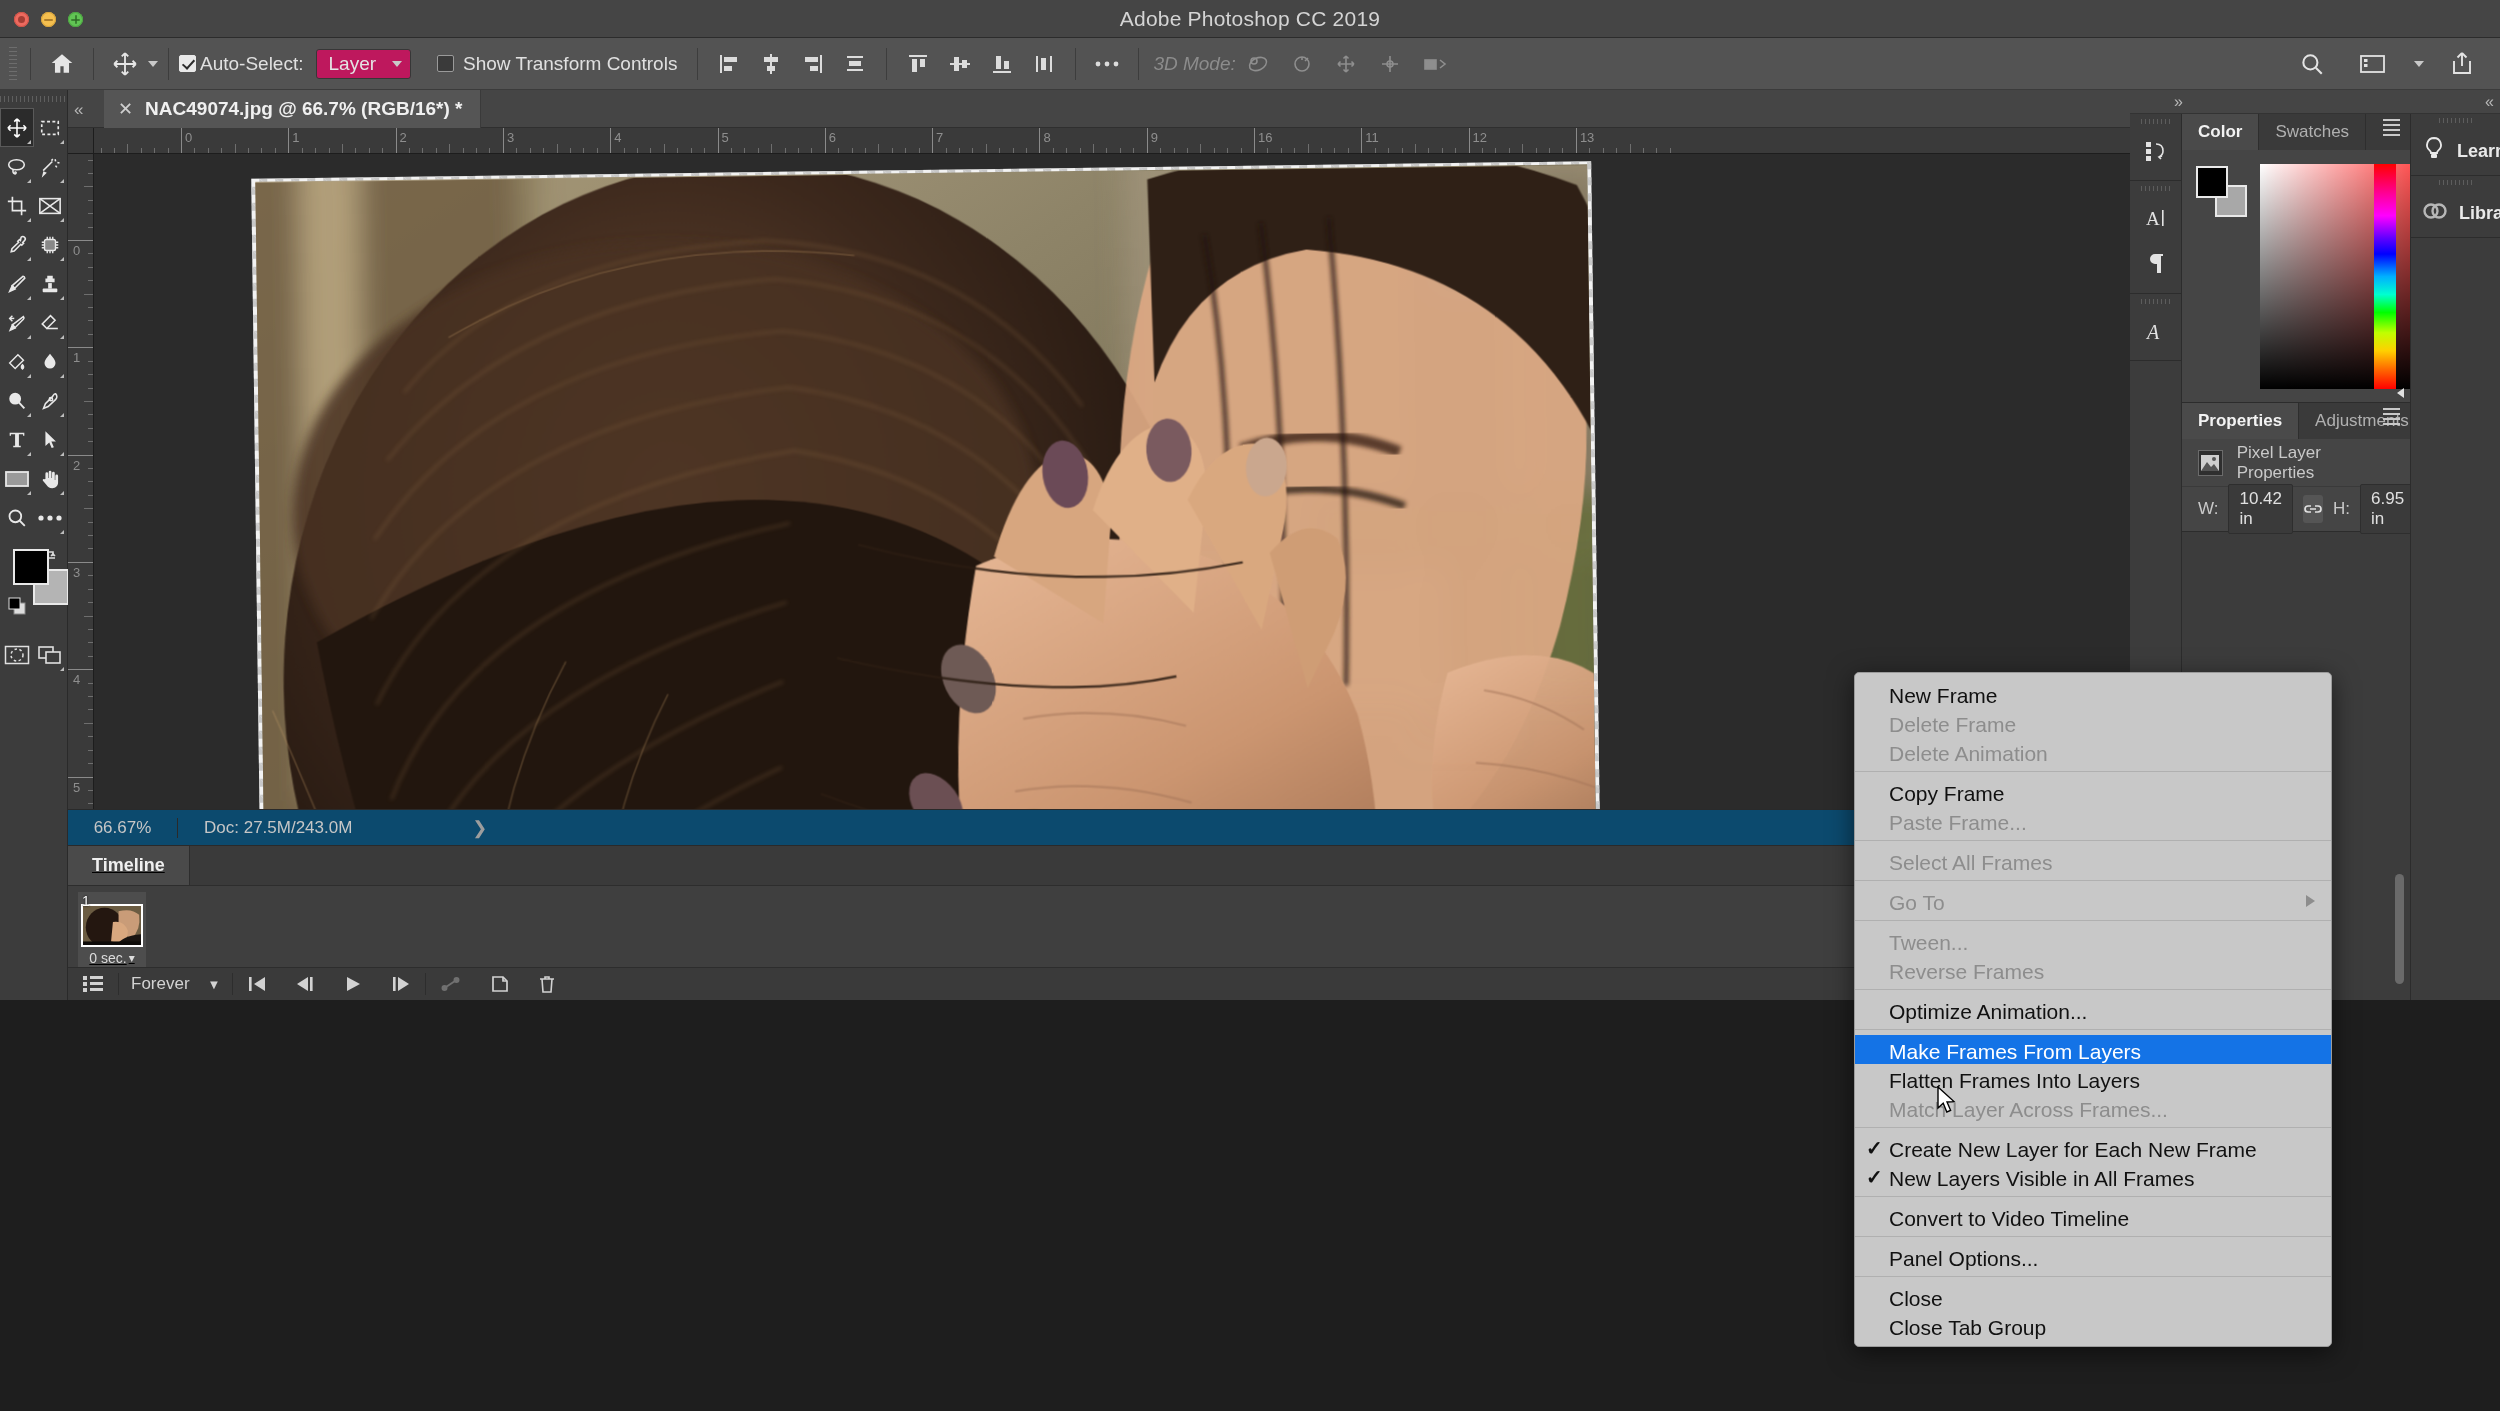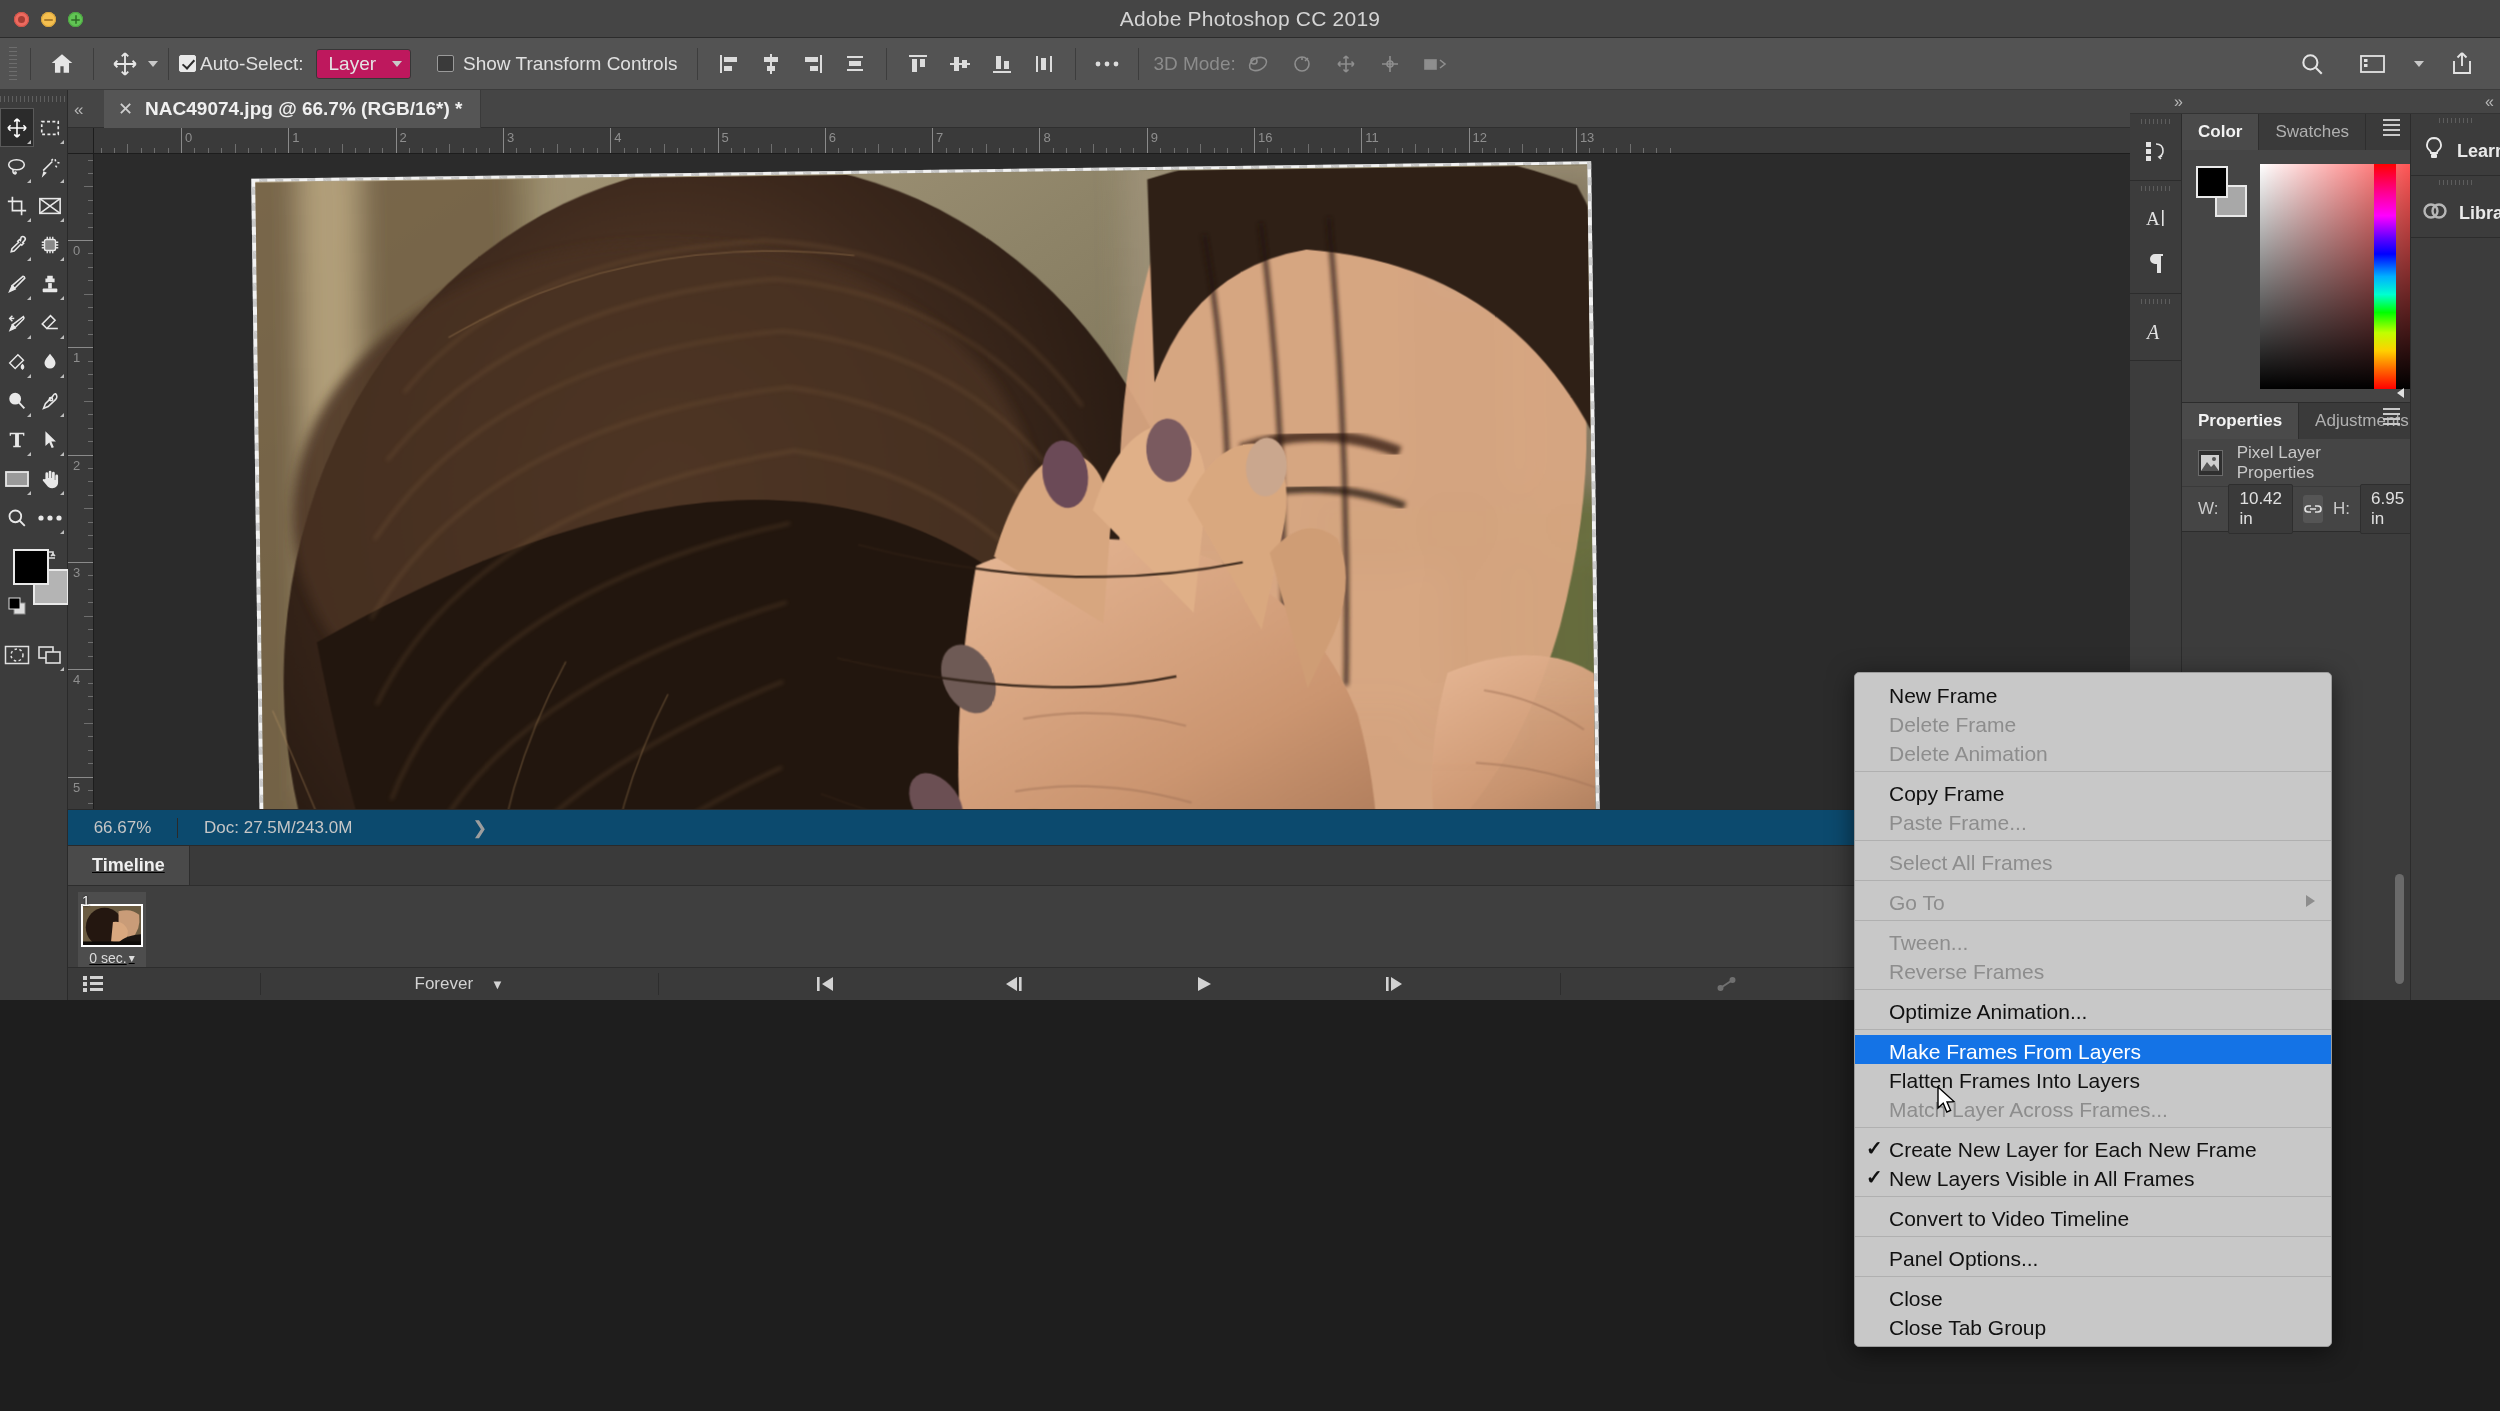--- a/index.html
+++ b/index.html
@@ -48,21 +48,21 @@
     background-size: 8px 100%; background-repeat: no-repeat; background-position: center;
   }
   .ob-sep { width: 1px; height: 32px; background: #3d3d3d; margin: 0 10px; }
   .ob-btn {
     display:flex; align-items:center; justify-content:center;
     height: 40px; padding: 0 8px; color: #e3e3e3;
   }
   .ob-btn svg { display:block; }
   .chev { width:0;height:0;border-left:5px solid transparent;border-right:5px solid transparent;border-top:6px solid #c9c9c9; margin-left:2px;}
   .ob-label { color: #e0e0e0; font-size: 19px; margin-left: 4px; white-space: nowrap; }
-  .ob-label.dim { color: #8c8c8c; }
+  .ob-label.dim { color: #8c8c8c; font-style: italic; }
   .cbox {
     width: 17px; height: 17px; border: 1px solid #9a9a9a; border-radius: 2px;
     background: #3a3a3a; position: relative; flex: none;
   }
   .cbox.on { background: #e9e9e9; border-color:#e9e9e9; }
   .cbox.on::after {
     content:""; position:absolute; left:5px; top:1px; width:5px; height:10px;
     border:solid #2b2b2b; border-width:0 2px 2px 0; transform:rotate(42deg);
   }
   .ob-select {
@@ -176,21 +176,21 @@
   .frame .num { position:absolute; left:4px; top:1px; color:#fff; font-size:14px; z-index:2; text-shadow:0 0 2px #000;}
   .frame .thumb {
     width:62px; height:44px; margin-top:10px; border:2px solid #ffffff; overflow:hidden; position:relative;
   }
   .frame .dur {
     color:#dcdcdc; font-size:14px; margin-top:3px; display:flex; align-items:center; gap:2px;
   }
   .tl-controls {
     position:absolute; bottom:0; left:0; right:0; height:33px;
     background:#3a3a3a; border-top:1px solid #2d2d2d;
-    display:flex; align-items:center; gap:0;justify-content:space-between;
+    display:flex; align-items:center; gap:0;
   }
   .tlc { display:flex; align-items:center; justify-content:center; height:33px; padding:0 14px; color:#d2d2d2;}
   .tlc.dim { color:#707070; }
   .tlc-sep { width:1px; height:22px; background:#2d2d2d; }
   .tl-loop { color:#d2d2d2; font-size:17px; display:flex; align-items:center; gap:18px; padding: 0 12px;}
 
   
   .rightdock {
     position:absolute; top:90px; right:0; width:370px; bottom:0; background:#3c3c3c;
   }

